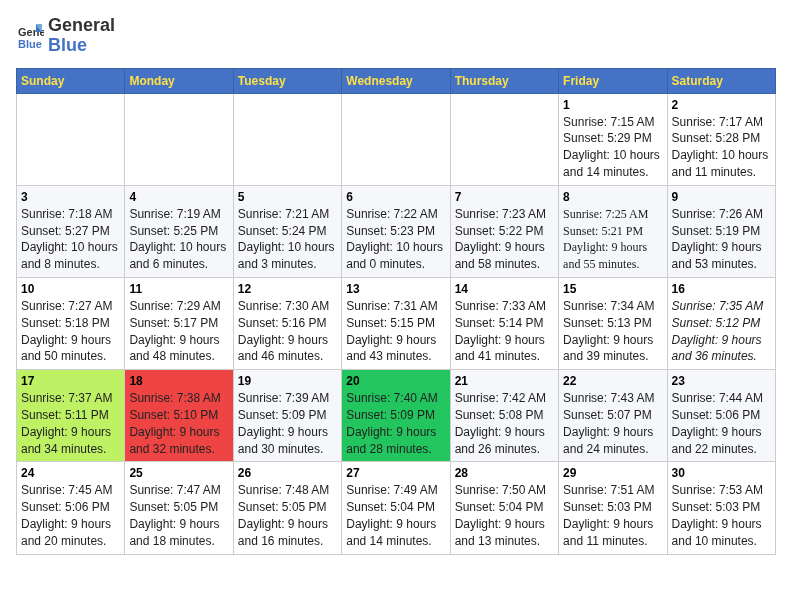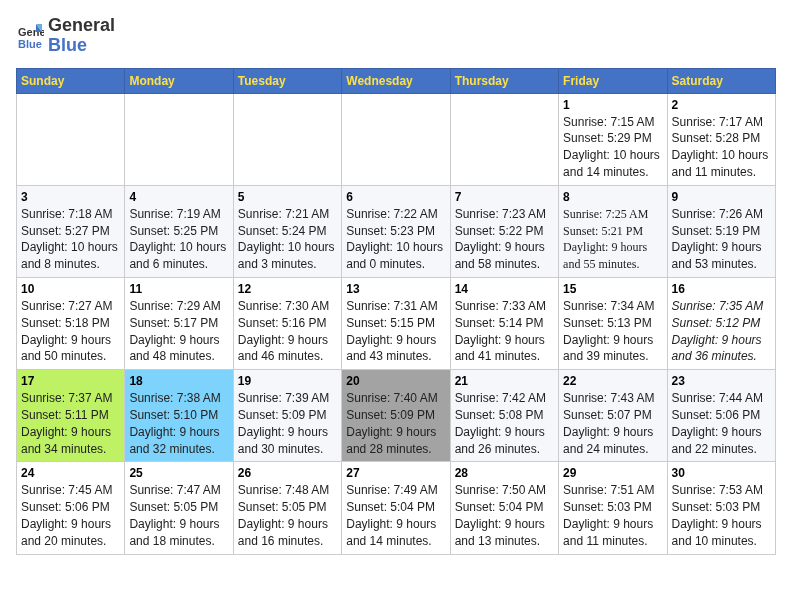--- a/index.html
+++ b/index.html
@@ -228,33 +228,33 @@
 Daylight: 9 hours and 36 minutes.</div>
         </td>
       </tr>
       <tr>
         <td style="background: #bef264;">
           <div class="day-num">17</div>
           <div class="day-info" style="white-space: pre-line;">Sunrise: 7:37 AM
 Sunset: 5:11 PM
 Daylight: 9 hours and 34 minutes.</div>
         </td>
-        <td style="background: #7dd3fc;">
+        <td style="background: #ef4444;">
           <div class="day-num">18</div>
           <div class="day-info" style="white-space: pre-line;">Sunrise: 7:38 AM
 Sunset: 5:10 PM
 Daylight: 9 hours and 32 minutes.</div>
         </td>
         <td style="background: rgb(245, 247, 251);">
           <div class="day-num">19</div>
           <div class="day-info" style="white-space: pre-line;">Sunrise: 7:39 AM
 Sunset: 5:09 PM
 Daylight: 9 hours and 30 minutes.</div>
         </td>
-        <td style="background: #a3a3a3;">
+        <td style="background: #22c55e;">
           <div class="day-num">20</div>
           <div class="day-info" style="white-space: pre-line;">Sunrise: 7:40 AM
 Sunset: 5:09 PM
 Daylight: 9 hours and 28 minutes.</div>
         </td>
         <td style="background: rgb(245, 247, 251);">
           <div class="day-num">21</div>
           <div class="day-info" style="white-space: pre-line;">Sunrise: 7:42 AM
 Sunset: 5:08 PM
 Daylight: 9 hours and 26 minutes.</div>

